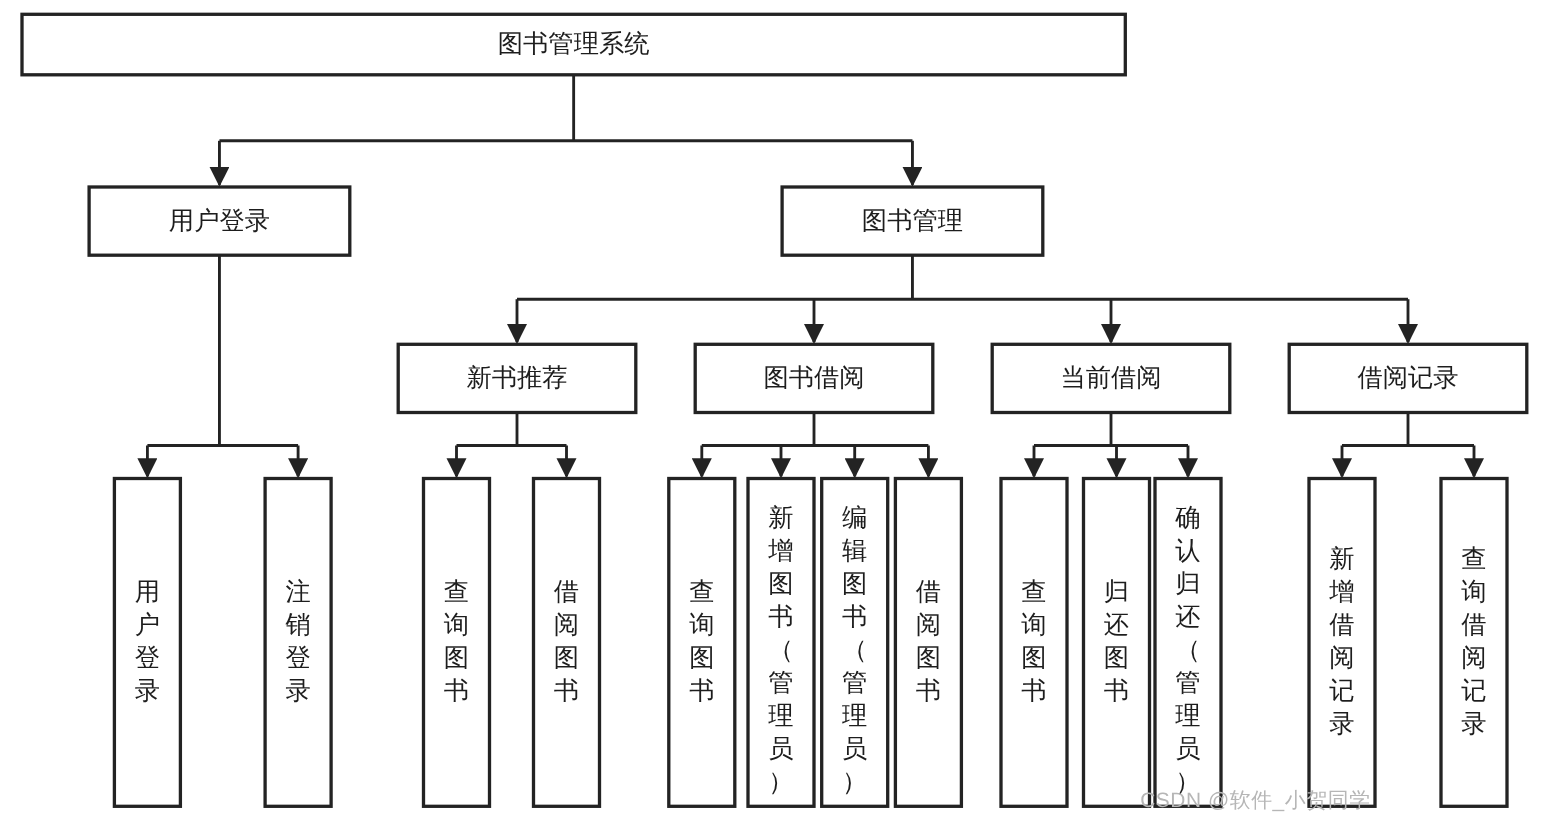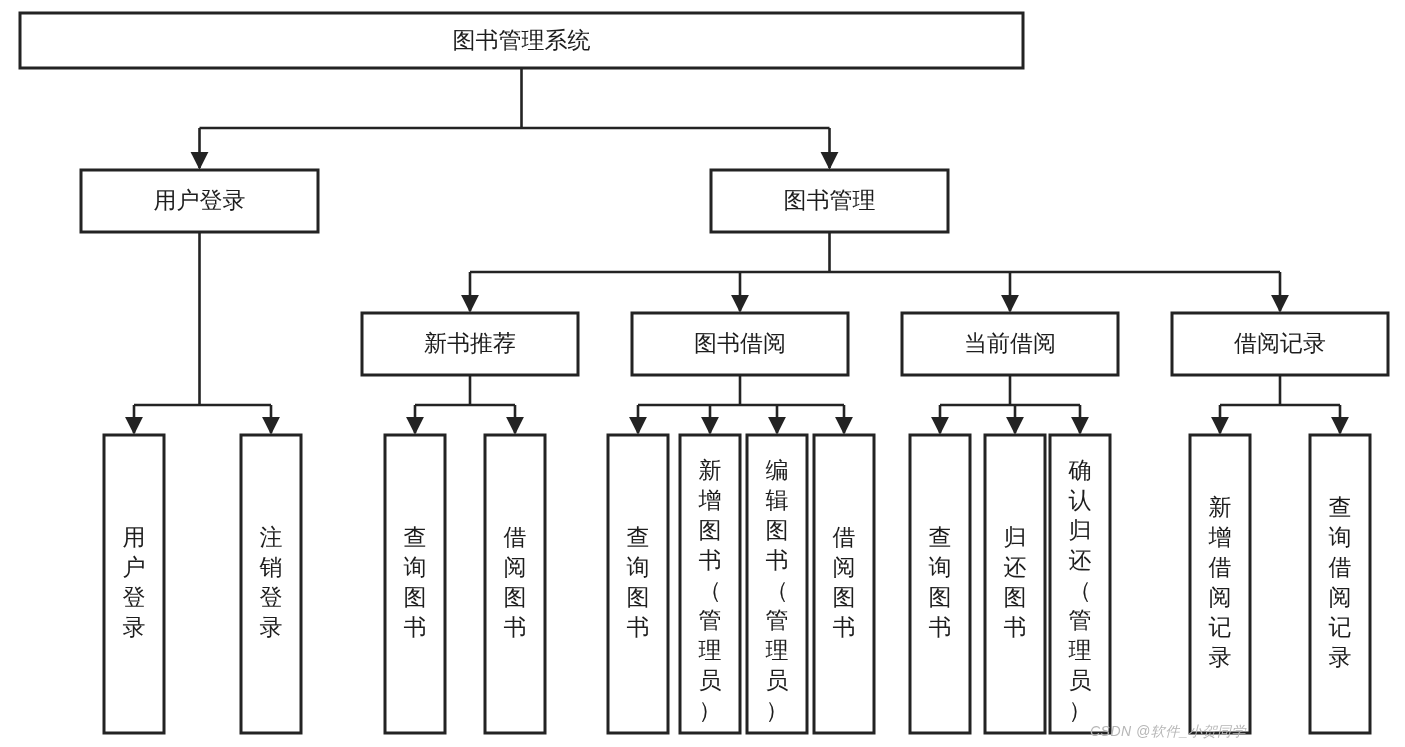--- a/index.html
+++ b/index.html
@@ -54,26 +54,25 @@
     font-size: 23px;
     fill: #1d1d1d;
     text-anchor: middle;
     dominant-baseline: middle;
   }
   .watermark {
     position: absolute;
     right: 8px;
     bottom: 6px;
     font-family: "Liberation Sans", "DejaVu Sans", sans-serif;
-    font-size: 14px;
+    font-size: 19px;
     color: #b6b6b6;
     letter-spacing: 0.5px;
     white-space: nowrap;
     user-select: none;
-    font-style: italic;
   }
 </style>
 </head>
 <body>
 
 <div id="diagram-root">
 
   <svg id="flow" viewBox="0 0 1405 747">
     <defs>
       <marker id="arrow" viewBox="0 0 10 10" refX="9" refY="5" markerWidth="7" markerHeight="7" orient="auto-start-reverse">

